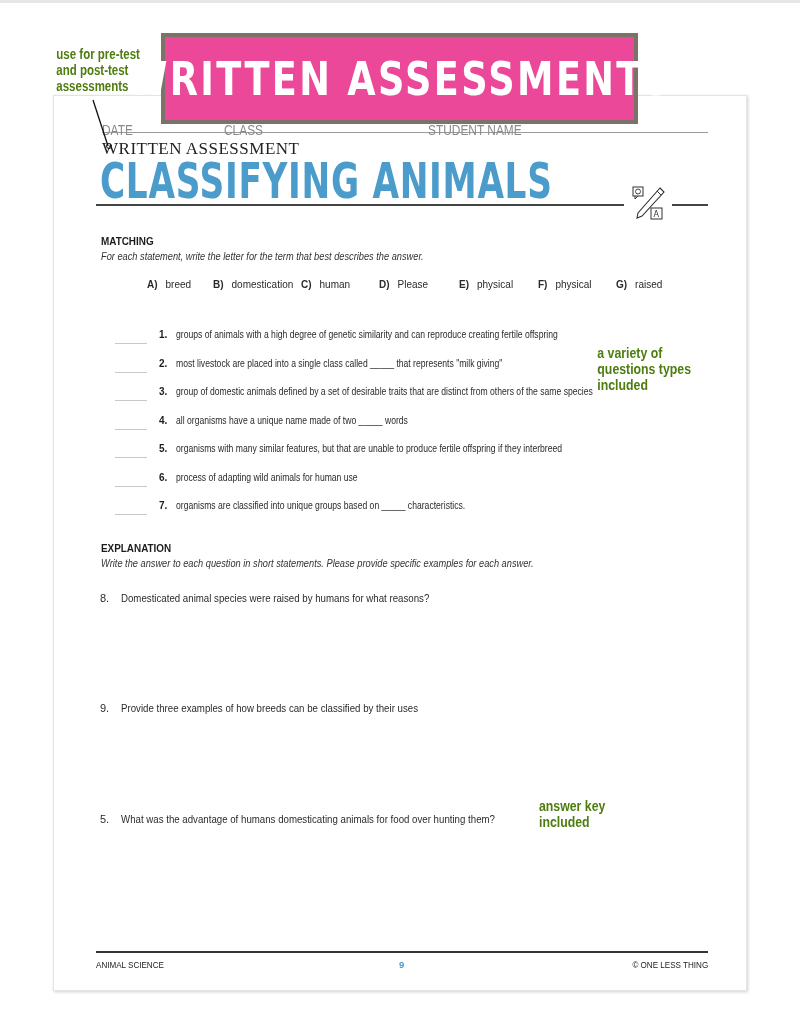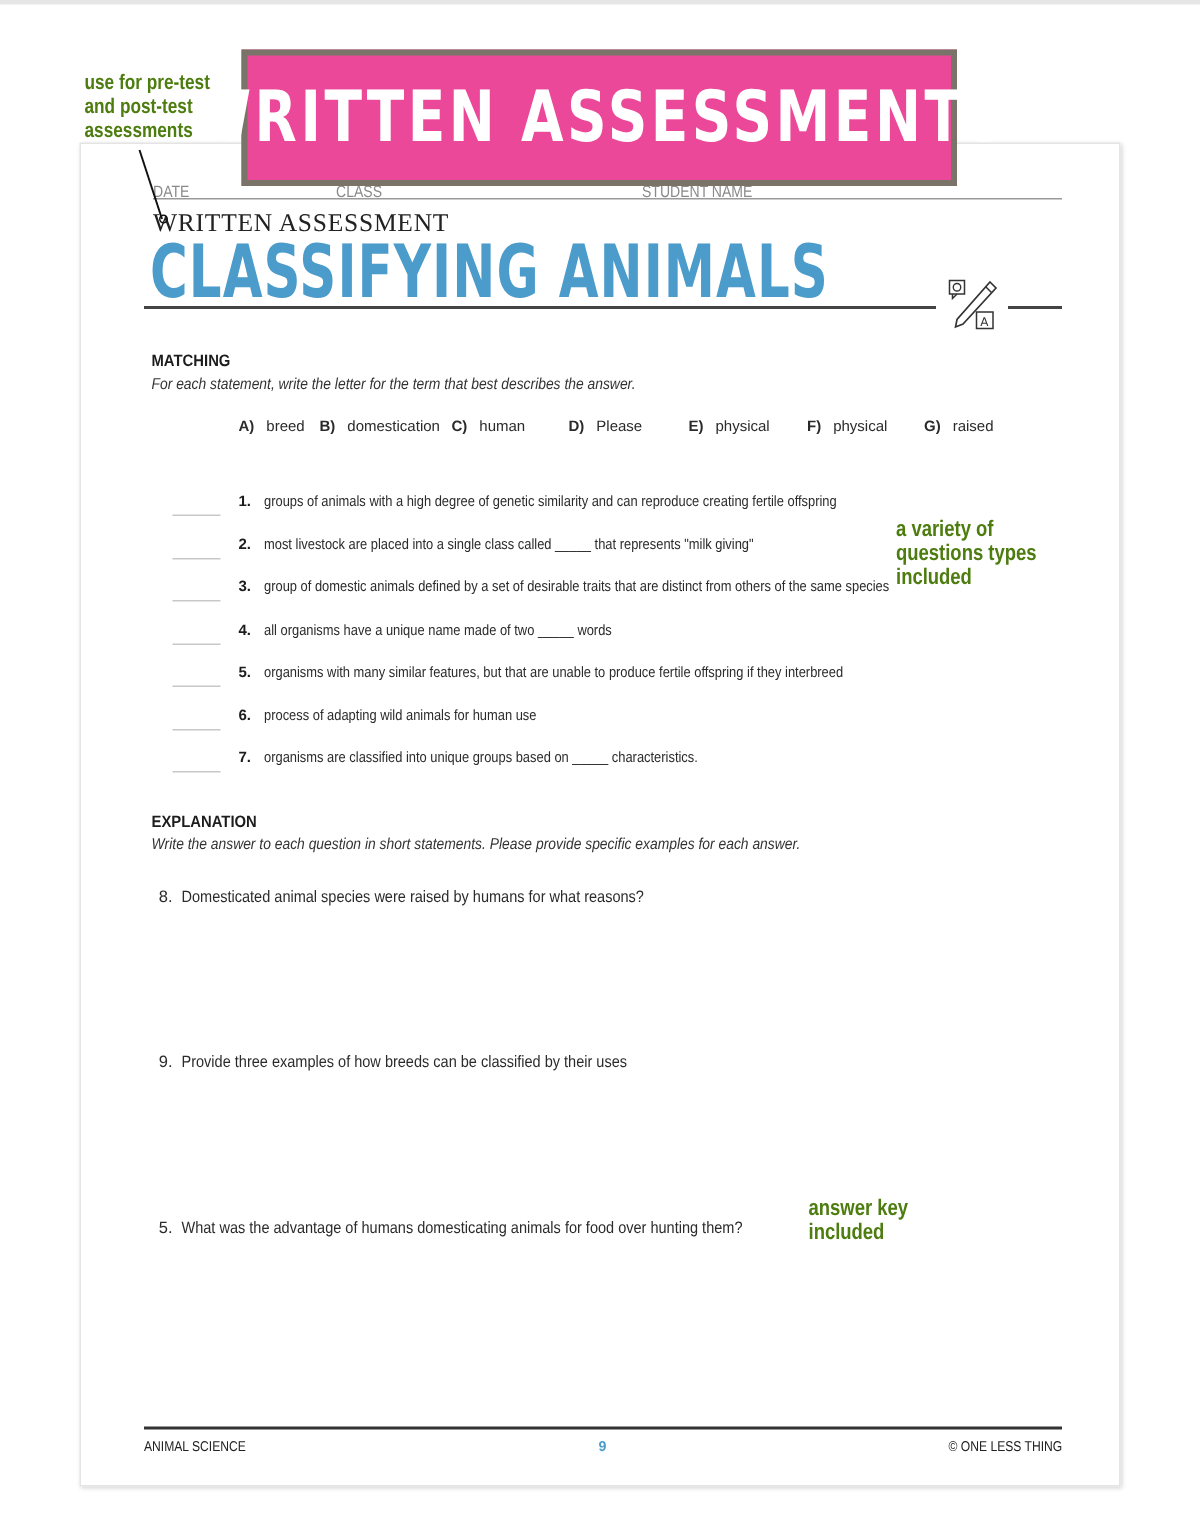--- a/index.html
+++ b/index.html
@@ -26,21 +26,21 @@
   .note { position: absolute; color: #4d7c0f; font-family: Liberation Sans, sans-serif;
     font-weight: bold; text-align: left; z-index: 6; line-height: 16px; }
   .note span { display: block; transform: scaleX(0.82); }
   .note-pretest { left: 46px; top: 46px; width: 115px; font-size: 14px; }
   .note-variety { left: 587px; top: 305px; width: 115px; font-size: 15px; margin-top: 40px; }
   .note-answer { left: 530px; top: 798px; width: 100px; font-size: 15px; }
 
   .arrow { position: absolute; left: 0; top: 0; z-index: 7; pointer-events: none; }
 
   .header-fields { position: absolute; left: 102px; top: 121px; width: 606px; height: 12px;
-    border-bottom: 1px solid #9a9a9a; font-size: 11px; color: #8a8a8a; }
+    border-bottom: 1px solid #9a9a9a; font-size: 14px; color: #8a8a8a; }
   .header-fields span { position: absolute; top: 1px; text-transform: uppercase; transform: scaleX(0.85); transform-origin: left; }
   .f-date { left: 0; } .f-class { left: 122px; } .f-student { left: 326px; }
 
   .subtitle { position: absolute; left: 102px; top: 139px; font-family: "Liberation Serif", serif;
     font-size: 17px; letter-spacing: 0.5px; color: #222; }
   .title { position: absolute; left: 100px; top: 153px; font-family: "DejaVu Sans", sans-serif;
     font-weight: bold; font-size: 49px; color: #4b9bcb; white-space: nowrap;
     transform: scaleX(0.70); transform-origin: left top; letter-spacing: 1px; }
   .title-rule-left { position: absolute; left: 96px; top: 204px; width: 528px; height: 1.5px; background: #444; }
   .title-rule-right { position: absolute; left: 672px; top: 204px; width: 36px; height: 1.5px; background: #444; }
@@ -54,21 +54,21 @@
   .terms { position: absolute; left: 143px; top: 279px; height: 14px; width: 540px; font-size: 10px; }
   .term { position: absolute; top: 0; white-space: nowrap; }
   .term b { font-weight: bold; margin-right: 8px; }
 
   .match-row { position: absolute; left: 115px; width: 560px; height: 20px; }
   .blank-line { position: absolute; left: 0; top: 16px; width: 32px; height: 1px; background: #c8c8c8; }
   .match-num { position: absolute; left: 44px; top: 2px; font-size: 10px; font-weight: bold; color: #1c1c1c; }
   .match-text { position: absolute; left: 61px; top: 2px; font-size: 10px; color: #2b2b2b; white-space: nowrap;
     transform: scaleX(0.86); transform-origin: left; }
 
-  .q-row { position: absolute; left: 100px; font-size: 11px; color: #2b2b2b; white-space: nowrap; text-align: center; }
+  .q-row { position: absolute; left: 100px; font-size: 11px; color: #2b2b2b; white-space: nowrap; }
   .q-num { display: inline-block; width: 21px; }
   .q-text { display: inline-block; transform: scaleX(0.88); transform-origin: left; }
 
   .footer-rule { position: absolute; left: 96px; top: 951px; width: 612px; height: 1.5px; background: #333; }
   .footer { position: absolute; top: 959px; font-size: 9.5px; color: #222; white-space: nowrap; }
   .footer-left { left: 96px; transform: scaleX(0.85); transform-origin: left; }
   .footer-center { left: 399px; color: #4b9bcb; font-weight: bold; }
   .footer-right { right: 92px; transform: scaleX(0.85); transform-origin: right; }
 </style>
 </head>
@@ -111,21 +111,21 @@
   <polygon points="30,4 34,8 12,32 7,34 8,29" fill="none" stroke="#333" stroke-width="1.1"></polygon>
   <line x1="27" y1="7" x2="31" y2="11" stroke="#333" stroke-width="1"></line>
   <rect x="21" y="24" width="11" height="11" fill="none" stroke="#333" stroke-width="1"></rect>
   <text x="23.5" y="33" font-size="8" font-family="DejaVu Sans, sans-serif" fill="#333">A</text>
 </svg>
 
 <div class="section-head" style="top:235px">MATCHING</div>
 <div class="section-instr" style="top:250px">For each statement, write the letter for the term that best describes the answer.</div>
 
 <div class="terms">
-  <div class="term" style="left:16px"><b>A)</b><span>breed</span></div>
+  <div class="term" style="left:4px"><b>A)</b><span>breed</span></div>
   <div class="term" style="left:70px"><b>B)</b><span>domestication</span></div>
   <div class="term" style="left:158px"><b>C)</b><span>human</span></div>
   <div class="term" style="left:236px"><b>D)</b><span>Please</span></div>
   <div class="term" style="left:316px"><b>E)</b><span>physical</span></div>
   <div class="term" style="left:395px"><b>F)</b><span>physical</span></div>
   <div class="term" style="left:473px"><b>G)</b><span>raised</span></div>
 </div>
 
 <div class="note note-variety">
   <span>a variety of</span>

